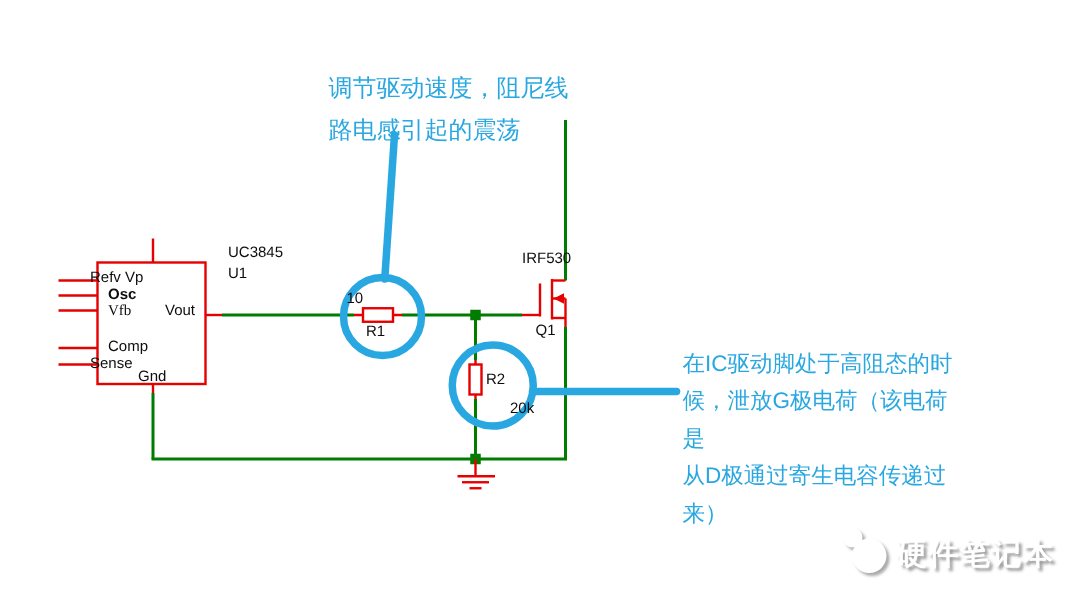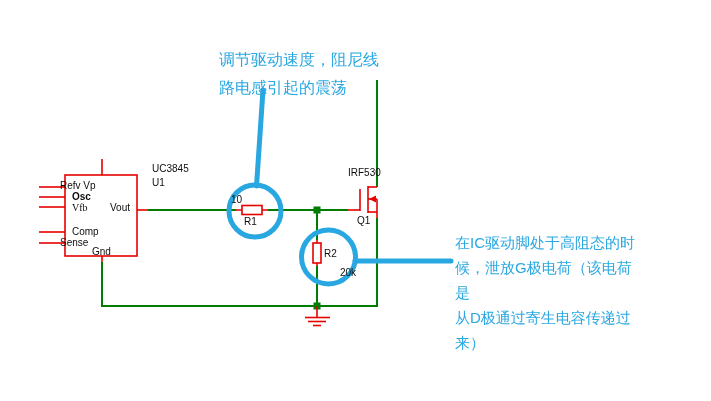--- a/index.html
+++ b/index.html
@@ -144,14 +144,19 @@
   <div class="lbl" style="left:348px;top:166px;">IRF530</div>
   <div class="lbl" style="left:357px;top:214px;">Q1</div>
 
   <div class="note note2">在IC驱动脚处于高阻态的时
 候，泄放G极电荷（该电荷是
 从D极通过寄生电容传递过
 来）</div>
   <div class="note note1">调节驱动速度，阻尼线
 路电感引起的震荡</div>
 
+  <div class="watermark">
+    <div class="wm-circle wm-c1"></div>
+    <div class="wm-circle wm-c2"></div>
+    <div class="wm-text">硬件笔记本</div>
+  </div>
 
 </div>
 
 </body></html>

